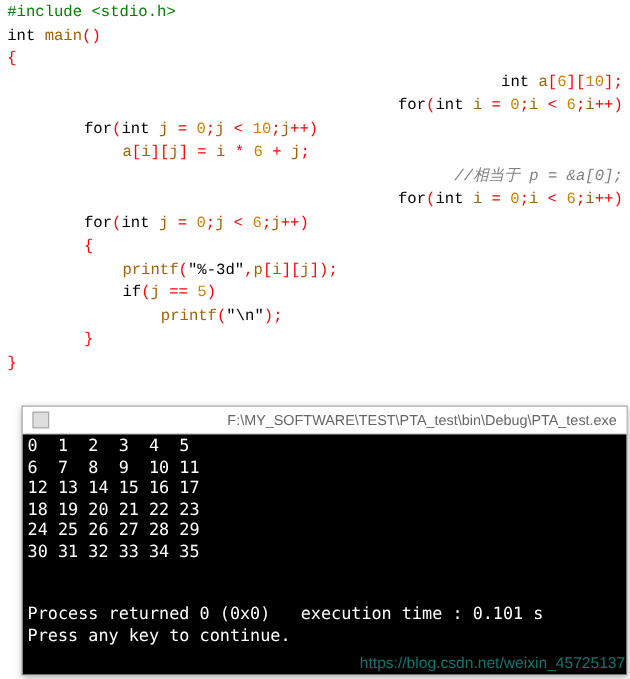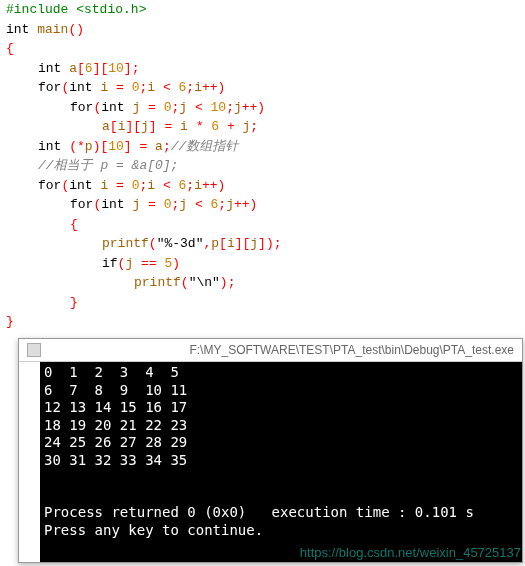--- a/index.html
+++ b/index.html
@@ -17,21 +17,21 @@
       background: #fff;
       line-height: 1.5;
     }
     .line { white-space: pre; }
     .green { color: #008000; }
     .blue { color: #000000; }
     .black { color: #a16207; }
     .red { color: #ff0000; }
     .gray { color: #808080; }
     .num { color: #d08000; }
-    .indent1 { padding-left: 32px; }
+    .indent1 { padding-left: 32px; text-align: right; }
     .indent2 { padding-left: 64px; }
     .indent3 { padding-left: 96px; }
     .indent4 { padding-left: 128px; }
     .console-window {
       position: absolute;
       left: 18px;
       top: 338px;
       width: 505px;
       border: 1px solid #999;
       box-shadow: 0 2px 6px rgba(0,0,0,0.3);
@@ -57,21 +57,20 @@
     .console-body {
       background: #000;
       color: #fff;
       font-family: 'NSimSun', SimSun, monospace;
       font-size: 14px;
       padding: 2px 4px;
       height: 200px;
       line-height: 1.25;
       white-space: pre;
       position: relative;
-      margin-left: 21px;
     }
     .watermark {
       position: absolute;
       right: 4px;
       bottom: 6px;
       color: #0f766e;
       font-family: Arial, sans-serif;
       font-size: 13px;
       margin-left: 34px;
     }
@@ -80,21 +79,20 @@
 <body>
 
 <div class="code-area">
 <div class="line"><span class="green">#include </span><span class="green">&lt;stdio.h&gt;</span></div>
 <div class="line"><span class="blue">int</span><span class="black"> main</span><span class="red">()</span></div>
 <div class="line"><span class="red">{</span></div>
 <div class="line indent1"><span class="blue">int</span><span class="black"> a</span><span class="red">[</span><span class="num">6</span><span class="red">][</span><span class="num">10</span><span class="red">];</span></div>
 <div class="line indent1"><span class="blue">for</span><span class="red">(</span><span class="blue">int</span><span class="black"> i </span><span class="red">=</span><span> </span><span class="num">0</span><span class="red">;</span><span class="black">i </span><span class="red">&lt;</span><span> </span><span class="num">6</span><span class="red">;</span><span class="black">i</span><span class="red">++)</span></div>
 <div class="line indent2"><span class="blue">for</span><span class="red">(</span><span class="blue">int</span><span class="black"> j </span><span class="red">=</span><span> </span><span class="num">0</span><span class="red">;</span><span class="black">j </span><span class="red">&lt;</span><span> </span><span class="num">10</span><span class="red">;</span><span class="black">j</span><span class="red">++)</span></div>
 <div class="line indent3"><span class="black">a</span><span class="red">[</span><span class="black">i</span><span class="red">][</span><span class="black">j</span><span class="red">] = </span><span class="black">i </span><span class="red">*</span><span> </span><span class="num">6</span><span class="red"> + </span><span class="black">j</span><span class="red">;</span></div>
-<div class="line indent1"><span class="blue">int</span><span> </span><span class="red">(*</span><span class="black">p</span><span class="red">)[</span><span class="num">10</span><span class="red">] = </span><span class="black">a</span><span class="red">;</span><span class="gray" style="font-style:italic">//数组指针</span></div>
 <div class="line indent1"><span class="gray" style="font-style:italic">//相当于 p = &amp;a[0];</span></div>
 <div class="line indent1"><span class="blue">for</span><span class="red">(</span><span class="blue">int</span><span class="black"> i </span><span class="red">=</span><span> </span><span class="num">0</span><span class="red">;</span><span class="black">i </span><span class="red">&lt;</span><span> </span><span class="num">6</span><span class="red">;</span><span class="black">i</span><span class="red">++)</span></div>
 <div class="line indent2"><span class="blue">for</span><span class="red">(</span><span class="blue">int</span><span class="black"> j </span><span class="red">=</span><span> </span><span class="num">0</span><span class="red">;</span><span class="black">j </span><span class="red">&lt;</span><span> </span><span class="num">6</span><span class="red">;</span><span class="black">j</span><span class="red">++)</span></div>
 <div class="line indent2"><span class="red">{</span></div>
 <div class="line indent3"><span class="black">printf</span><span class="red">(</span><span class="blue">"%-3d"</span><span class="red">,</span><span class="black">p</span><span class="red">[</span><span class="black">i</span><span class="red">][</span><span class="black">j</span><span class="red">]);</span></div>
 <div class="line indent3"><span class="blue">if</span><span class="red">(</span><span class="black">j </span><span class="red">==</span><span> </span><span class="num">5</span><span class="red">)</span></div>
 <div class="line indent4"><span class="black">printf</span><span class="red">(</span><span class="blue">"\n"</span><span class="red">);</span></div>
 <div class="line indent2"><span class="red">}</span></div>
 <div class="line"><span class="red">}</span></div>
 </div>

